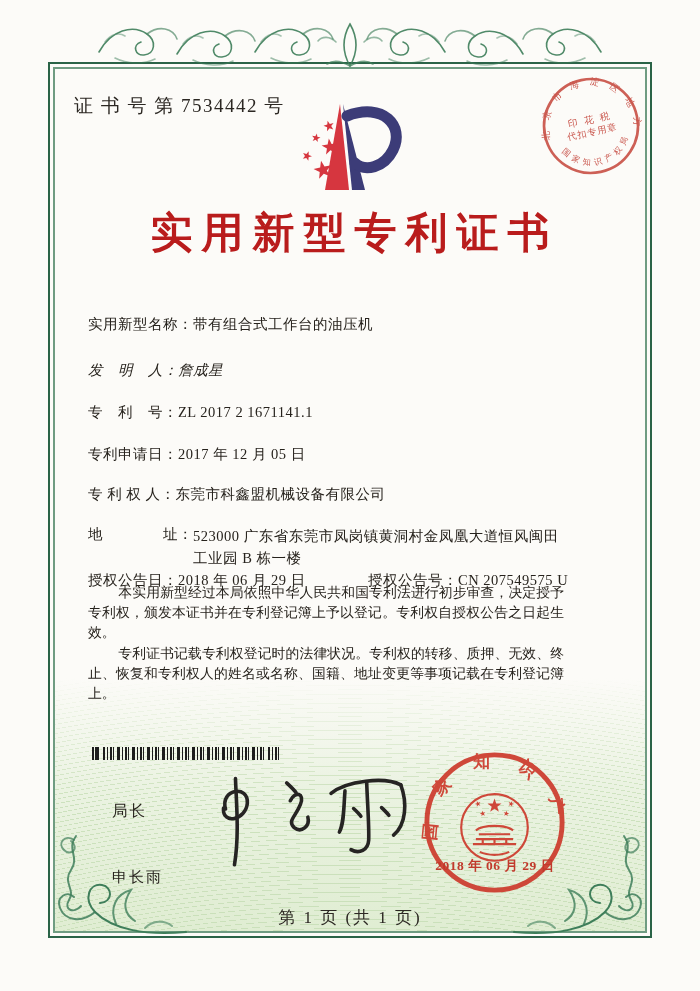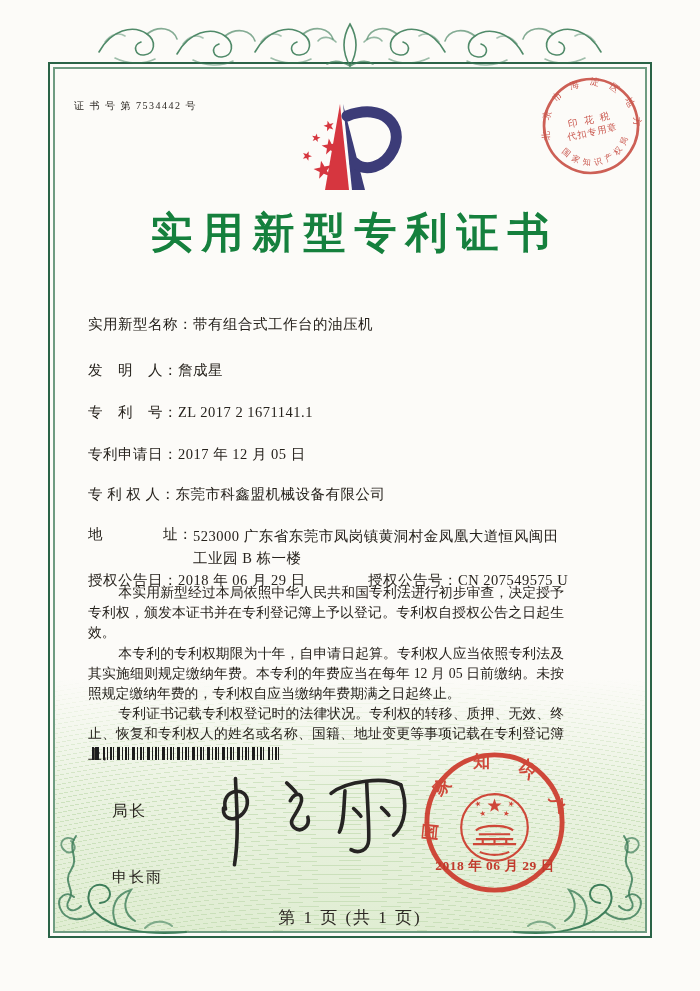--- a/index.html
+++ b/index.html
@@ -41,44 +41,44 @@
   
   .top-band{position:absolute;left:95px;top:12px;width:510px;height:64px;opacity:.9;}
 
   
   .flourish{position:absolute;width:138px;height:108px;}
   .flourish.left{left:50px;top:832px;}
   .flourish.right{left:512px;top:832px;transform:scaleX(-1);}
 
   
   .cert-number{
-    position:absolute;left:74px;top:99px;
-    font-size:10px;letter-spacing:1.5px;color:#2b2722;
+    position:absolute;left:74px;top:93px;
+    font-size:19px;letter-spacing:1.5px;color:#2b2722;
   }
   .logo{position:absolute;left:283px;top:100px;width:130px;height:98px;}
   .title{
     position:absolute;left:0;right:0;top:205px;text-align:center;
-    font-size:42px;font-weight:600;letter-spacing:9px;text-indent:9px;color:#15803d;
+    font-size:42px;font-weight:600;letter-spacing:9px;text-indent:9px;color:#b91c1c;
   }
 
   
   .tax-stamp{
     position:absolute;left:540px;top:75px;width:102px;height:102px;
     transform:rotate(-12deg);opacity:.85;
   }
   .tax-stamp text{fill:#c0392f;font-family:"Liberation Serif","DejaVu Serif",serif;}
   .tax-stamp circle{stroke:#c5453a;fill:none;}
 
   
   .fields{position:absolute;left:88px;top:300px;width:505px;font-size:14.5px;}
   .fields .row{position:absolute;left:0;white-space:nowrap;margin-top:15px;}
   .fields .lbl{letter-spacing:.5px;}
   .fields .val{letter-spacing:.5px;}
   .row-name{top:0;}
-  .row-inventor{top:46px;}
+  .row-inventor{top:46px;font-style:italic;}
   .row-patentno{top:88px;font-family:Liberation Serif, serif;}
   .row-filing{top:130px;}
   .row-patentee{top:170px;}
   .row-address{top:210px;}
   .row-grant{top:256px;}
   .addr-val{display:inline-block;vertical-align:top;white-space:normal;width:382px;line-height:22px;}
   .grant-pair2{position:absolute;left:280px;top:0;white-space:nowrap;}
 
   
   .body-text{
@@ -231,21 +231,20 @@
     <div class="row row-grant">
       <span class="lbl">授权公告日：</span><span class="val">2018 年 06 月 29 日</span>
       <span class="grant-pair2">
         <span class="lbl">授权公告号：</span><span class="val">CN 207549575 U</span>
       </span>
     </div>
   </div>
 
   <div class="body-text">
     <p>本实用新型经过本局依照中华人民共和国专利法进行初步审查，决定授予专利权，颁发本证书并在专利登记簿上予以登记。专利权自授权公告之日起生效。</p>
-    <p>本专利的专利权期限为十年，自申请日起算。专利权人应当依照专利法及其实施细则规定缴纳年费。本专利的年费应当在每年 12 月 05 日前缴纳。未按照规定缴纳年费的，专利权自应当缴纳年费期满之日起终止。</p>
     <p>专利证书记载专利权登记时的法律状况。专利权的转移、质押、无效、终止、恢复和专利权人的姓名或名称、国籍、地址变更等事项记载在专利登记簿上。</p>
   </div>
 
   <div class="barcode"></div>
 
   <div class="director-title">局长</div>
   <div class="director-name">申长雨</div>
 
   <svg class="signature" viewBox="0 0 232 102">
     <path d="M30,36 C25,16 54,12 52,31 C50,48 26,52 28,35"></path>

